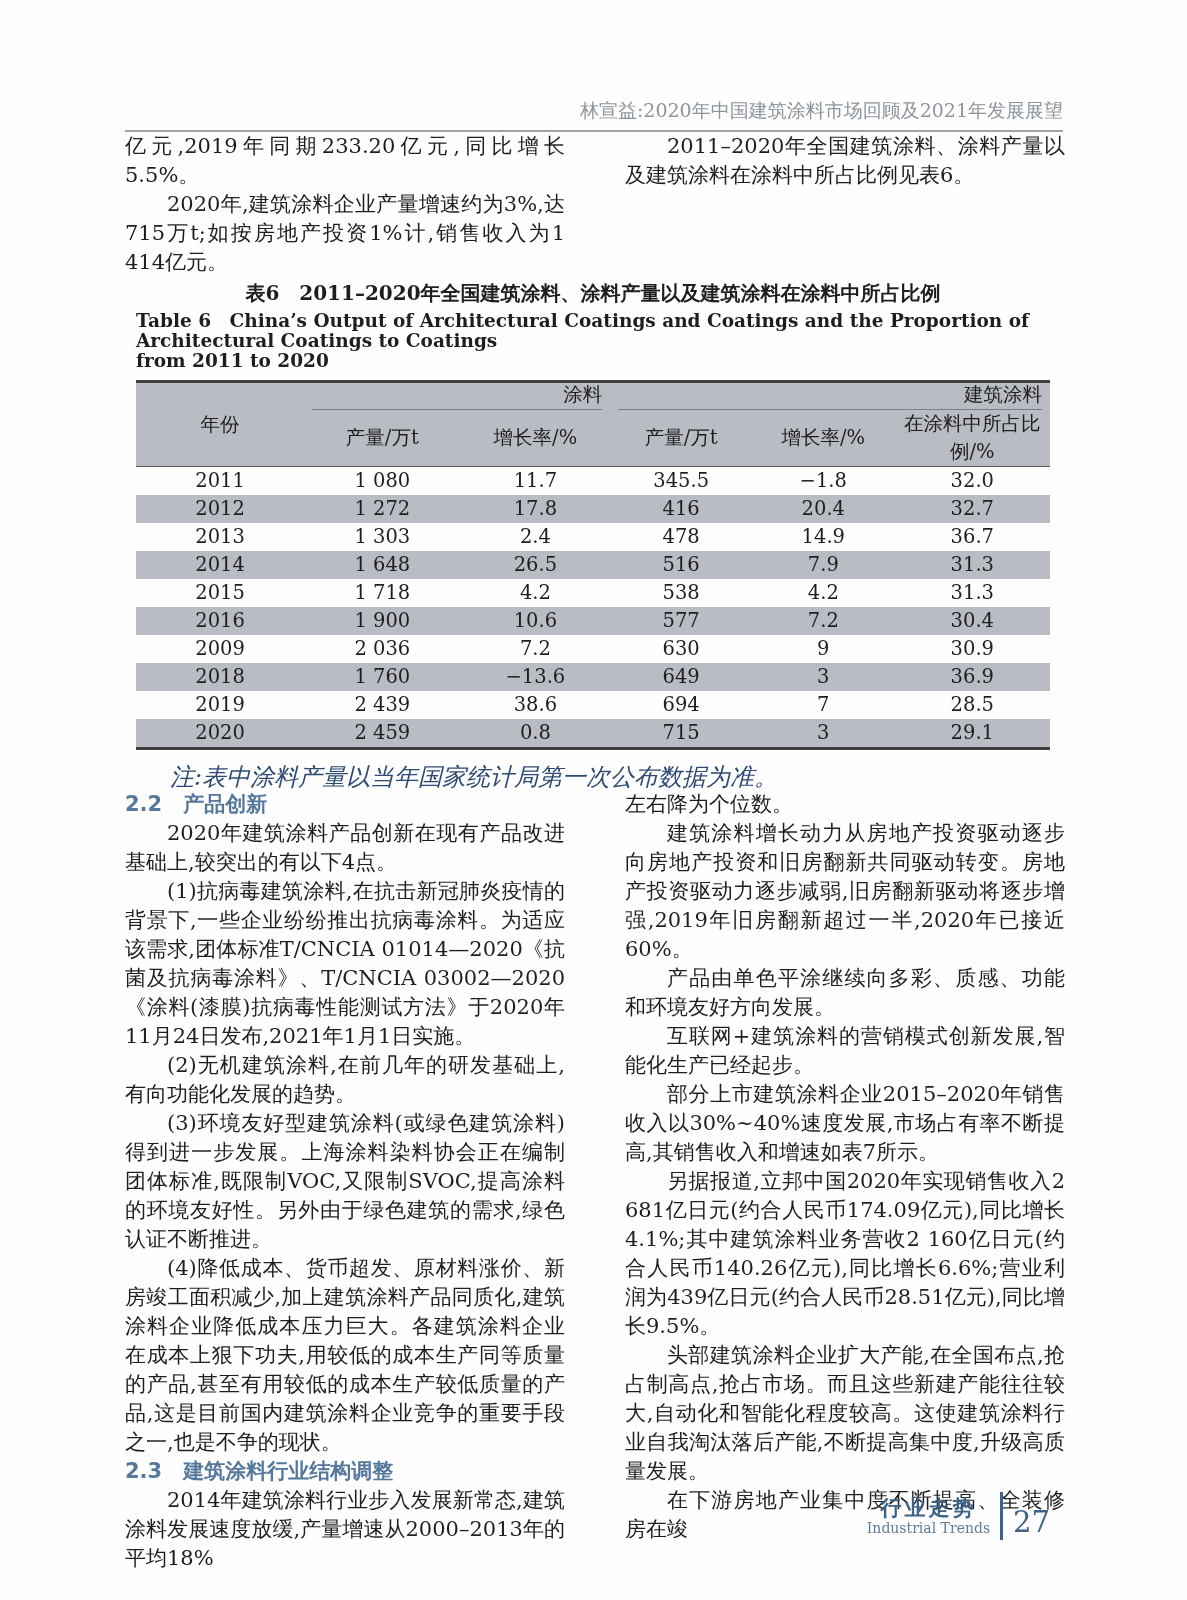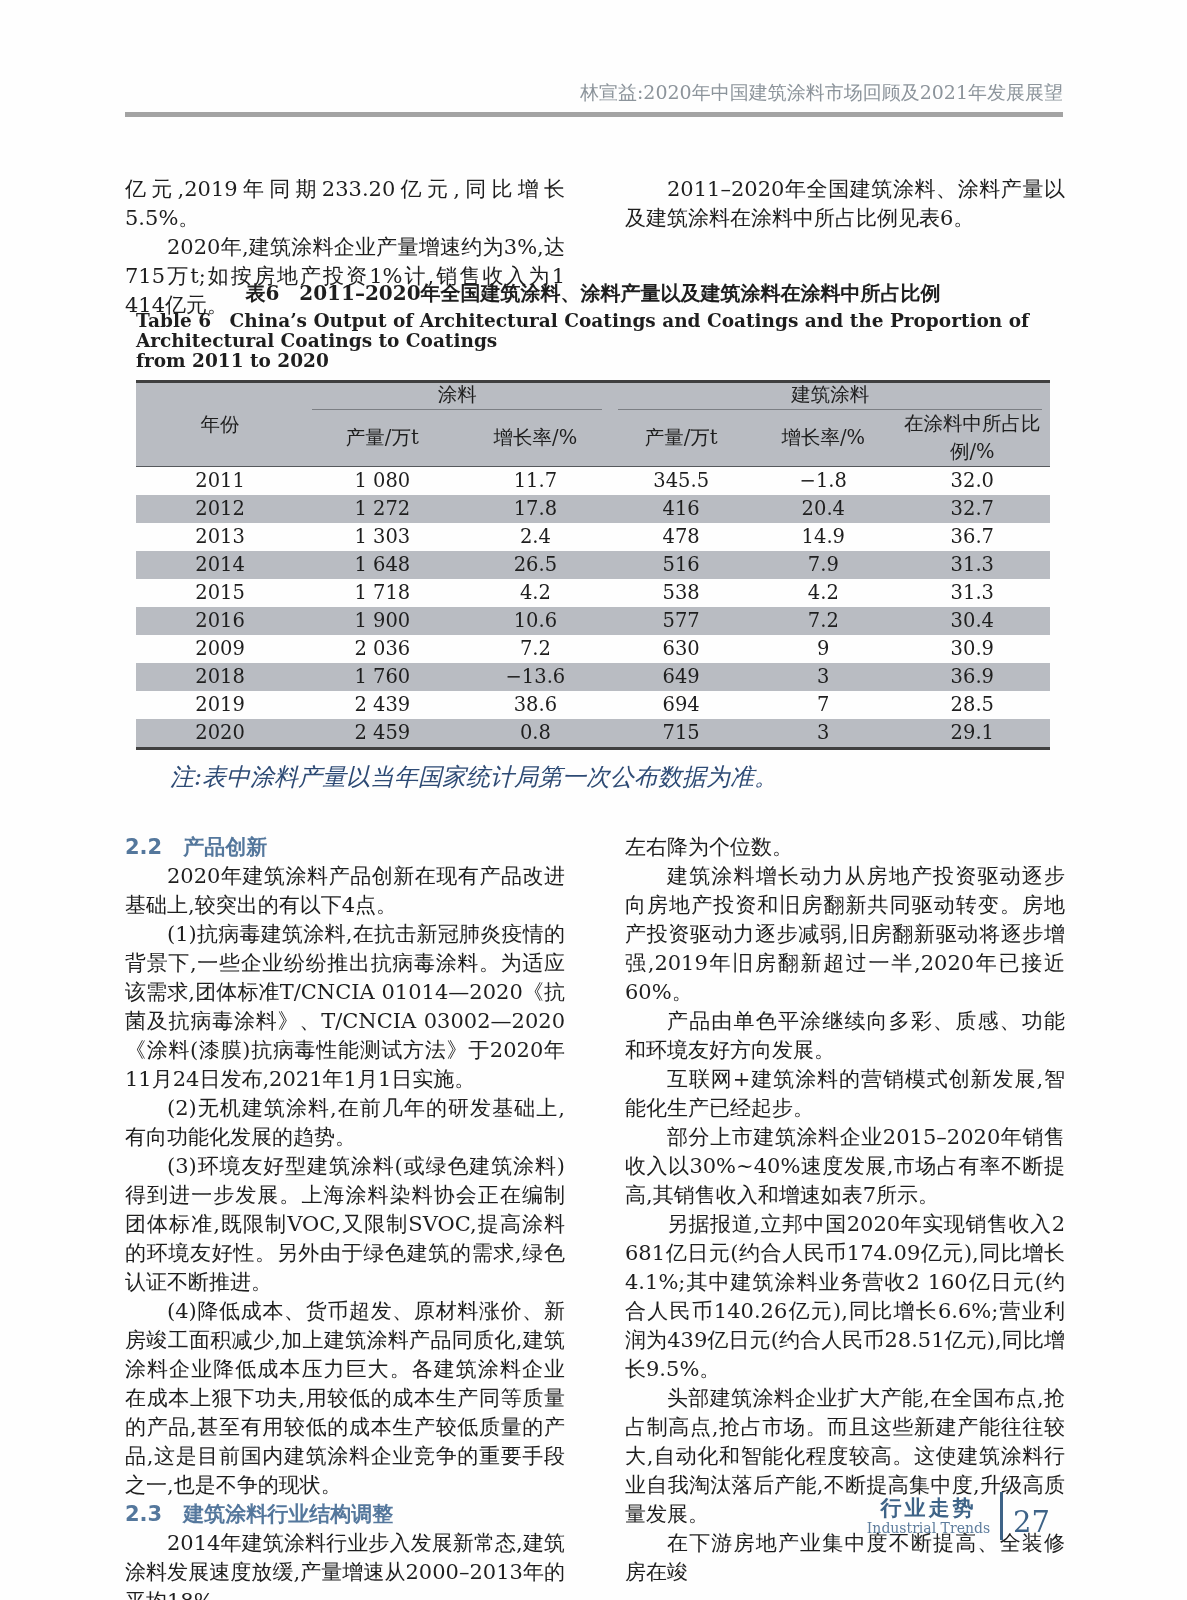--- a/index.html
+++ b/index.html
@@ -9,30 +9,30 @@
     width: 1187px; height: 1600px;
     margin: 0 auto;
     background: #fefefe;
     font-family: "DejaVu Serif", "Liberation Serif", serif;
     color: #1e1e1e;
     overflow: hidden;
   }
 
   
   .running-head {
-    position: absolute; left: 125px; top: 81px; width: 938px;
+    position: absolute; left: 125px; top: 99px; width: 938px;
     text-align: right;
     font-size: 19px; line-height: 22px;
     color: #8c949b;
     padding-bottom: 9px;
-    border-bottom: 5px solid #a3a3a3;
-  }
-
-  
-  .cols { position: absolute; left: 125px; width: 940px; display: flex; gap: 60px; margin-top: 43px; }
+    border-bottom: 2px solid #a3a3a3;
+  }
+
+  
+  .cols { position: absolute; left: 125px; width: 940px; display: flex; gap: 60px; }
   .col { width: 440px; }
   .cols p {
     margin: 0;
     font-size: 21px;
     line-height: 29px;
     text-align: justify;
     text-justify: inter-ideograph;
     text-indent: 2em;
   }
   .cols p.noindent { text-indent: 0; }
@@ -81,20 +81,21 @@
   table.t6 thead th { background: #b9bcc2; }
   table.t6 thead { border-bottom: 1.5px solid #55585c; }
   table.t6 .group-row th { height: 27px; vertical-align: bottom; }
   table.t6 .sub-row th { height: 28px; line-height: 28px; }
   .grp-label {
     display: block;
     margin: 0 8px;
     padding-bottom: 2px;
     line-height: 24px;
     border-bottom: 1.5px solid #7c7f84;
+    text-align: right;
   }
   table.t6 th.year-th { background: #b9bcc2; vertical-align: middle; }
   table.t6 tbody td { height: 28px; line-height: 28px; }
   table.t6 tbody tr.alt { background: #b9bcc2; }
 
   .table-note {
     margin-top: 11px;
     padding-left: 34px;
     font-size: 24px;
     font-style: italic;

